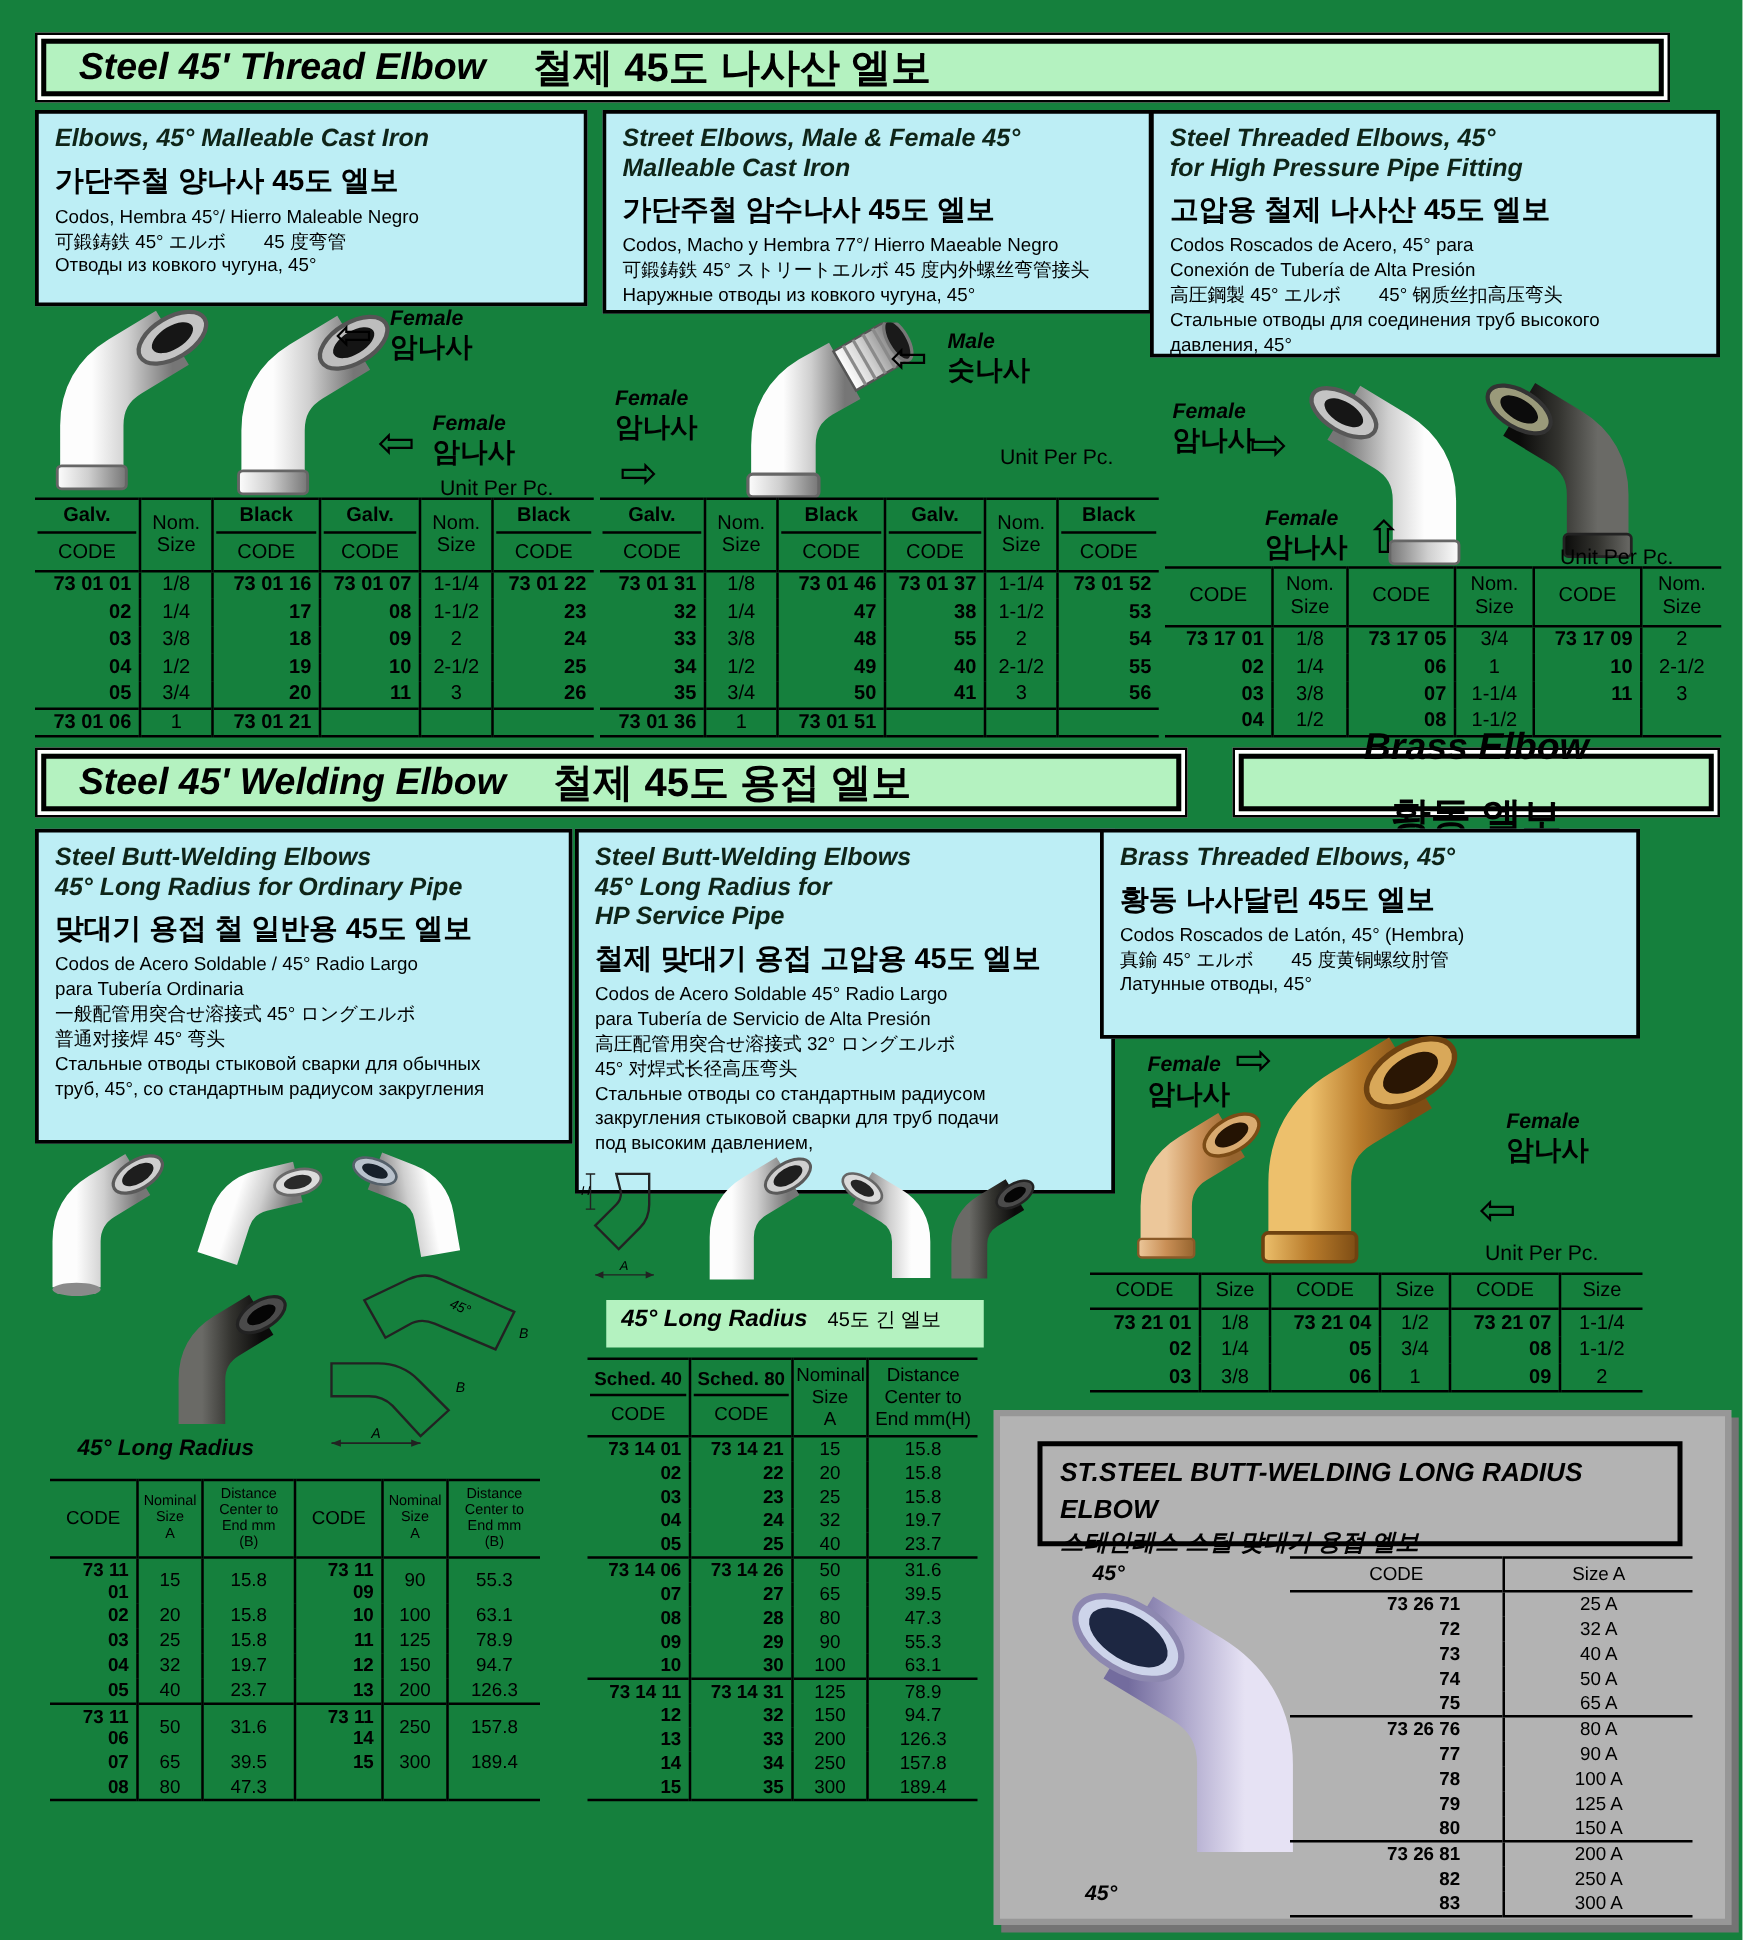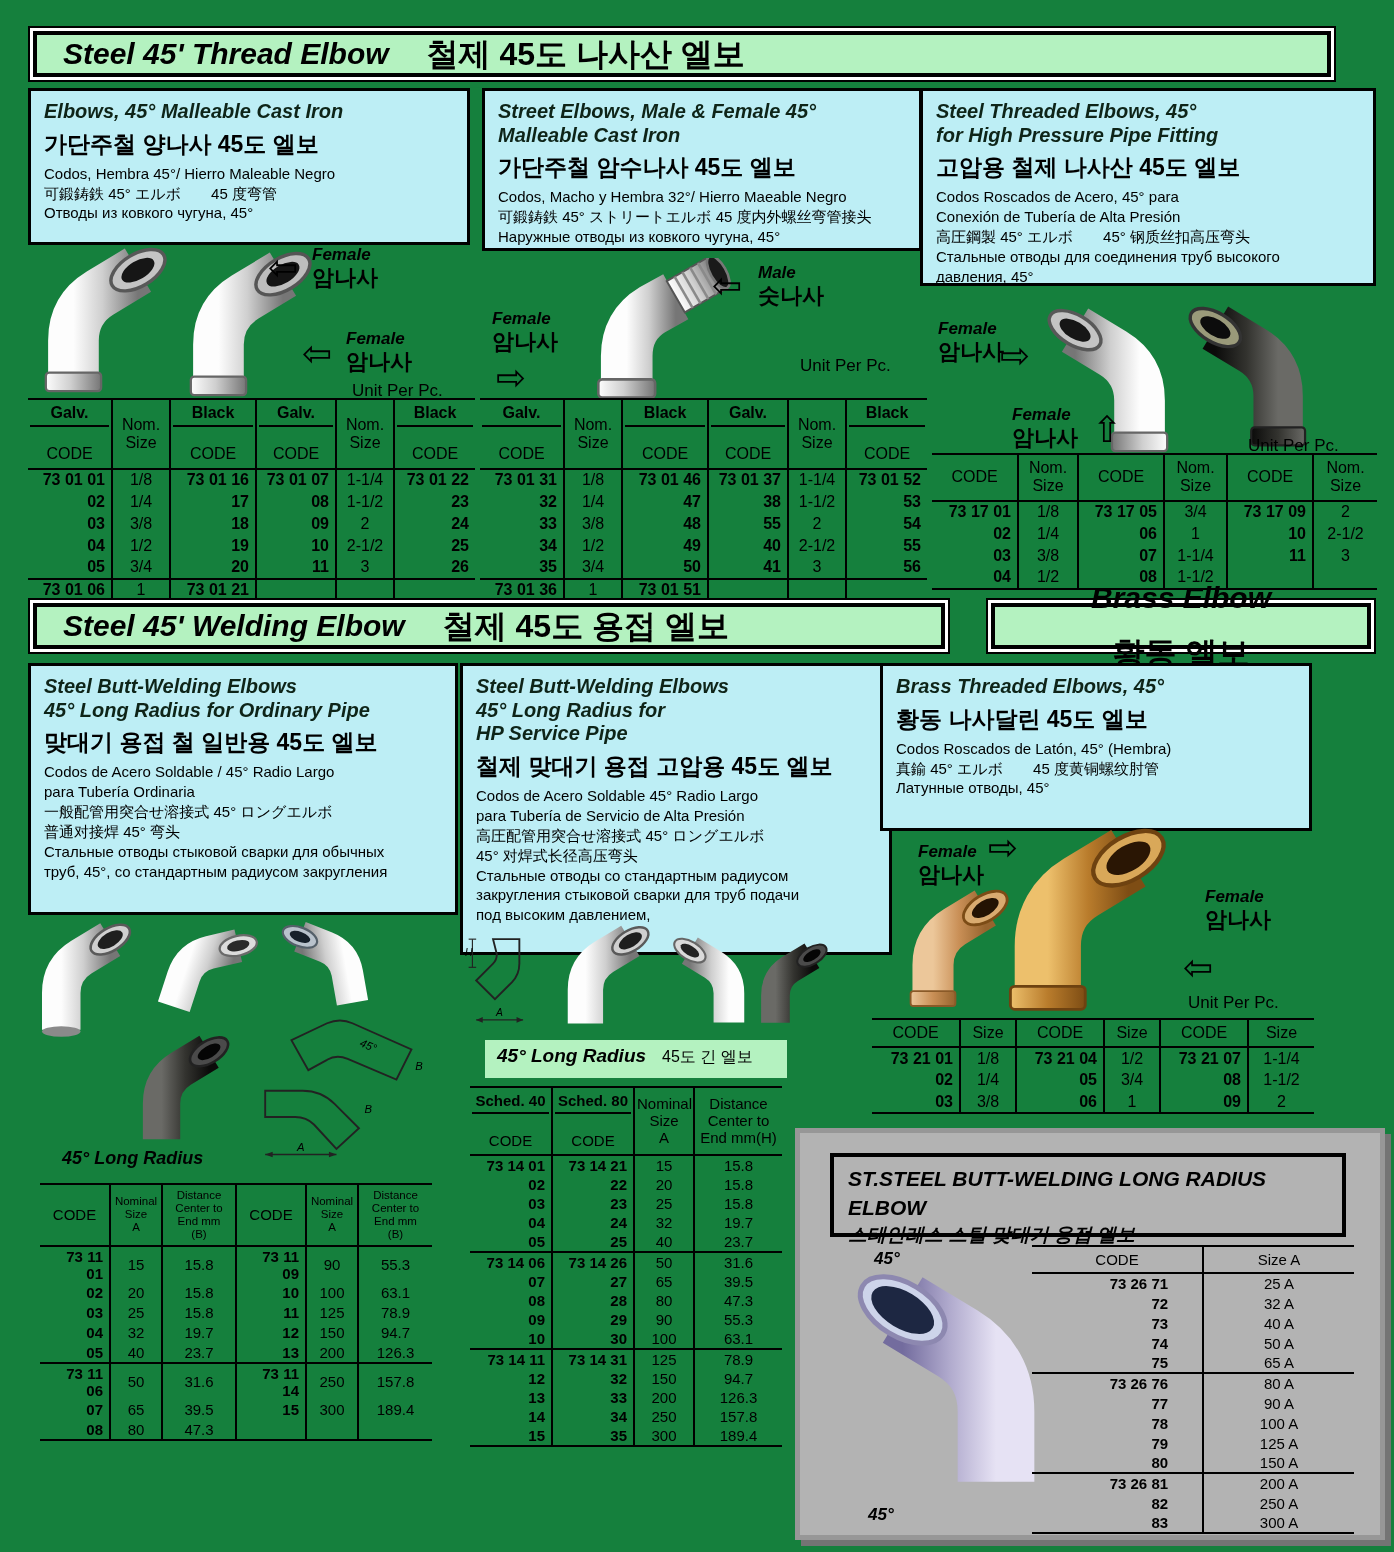--- a/index.html
+++ b/index.html
@@ -34,21 +34,21 @@
 
   
   .ct{border-collapse:collapse;table-layout:fixed;width:100%;border-top:2px solid #000;border-bottom:2px solid #000;}
   .ct th,.ct td{border-left:2px solid #000;vertical-align:middle;font-weight:normal;}
   .ct th:first-child,.ct td:first-child{border-left:0;}
   .ct thead tr{border-bottom:2px solid #000;}
   .ct tbody tr.gsep{border-top:2px solid #000;}
   .ct td{padding:1px 6px;}
   .ct th{text-align:center;padding:4px 2px;}
   .ct th div{line-height:1.15;}
-  .ct th div.hrule{border-bottom:2px solid #000;font-weight:bold;padding-bottom:3px;margin-bottom:18px;}
+  .ct th div.hrule{border-bottom:2px solid #000;font-weight:bold;padding-bottom:3px;margin-bottom:6px;}
   .ct td.b{font-weight:bold;}
   .al-r{text-align:right;}
   .al-c{text-align:center;}
   .t-main{font-size:16px;}
   .t-main td{height:22px;}
   .t-sm{font-size:15px;}
   .t-sm td{height:20px;}
   .t-sm th.sm div{font-size:11.5px;line-height:1.12;}
   .t-mid{font-size:15px;}
   .t-mid td{height:19px;}
@@ -124,21 +124,21 @@
         <div>Отводы из ковкого чугуна, 45°</div>
       </div>
   </div>
   <div class="abs ibox" style="left:482px;top:88px;width:440px;height:163px;">
     <div class="ib-en">
         <div>Street Elbows, Male &amp; Female 45°</div>
         <div>Malleable Cast Iron</div>
       </div>
     <div class="ib-ko">가단주철 암수나사 45도 엘보</div>
     <div class="ib-desc">
-        <div>Codos, Macho y Hembra 32°/ Hierro Maeable Negro</div>
+        <div>Codos, Macho y Hembra 77°/ Hierro Maeable Negro</div>
         <div>可鍛鋳鉄 45°  ストリートエルボ 45 度内外螺丝弯管接头</div>
         <div>Наружные отводы из ковкого чугуна, 45°</div>
       </div>
   </div>
   <div class="abs ibox" style="left:920px;top:88px;width:456px;height:198px;">
     <div class="ib-en">
         <div>Steel Threaded Elbows, 45°</div>
         <div>for High Pressure Pipe Fitting</div>
       </div>
     <div class="ib-ko">고압용 철제 나사산 45도 엘보</div>
@@ -518,21 +518,21 @@
   <div class="abs ibox" style="left:460px;top:663px;width:432px;height:292px;">
     <div class="ib-en">
         <div>Steel Butt-Welding Elbows</div>
         <div>45° Long Radius for</div>
         <div>HP Service Pipe</div>
       </div>
     <div class="ib-ko">철제 맞대기 용접 고압용 45도 엘보</div>
     <div class="ib-desc">
         <div>Codos de Acero Soldable 45° Radio Largo</div>
         <div>para Tubería de Servicio de Alta Presión</div>
-        <div>高圧配管用突合せ溶接式 45°  ロングエルボ</div>
+        <div>高圧配管用突合せ溶接式 32°  ロングエルボ</div>
         <div>45°  对焊式长径高压弯头</div>
         <div>Стальные отводы со стандартным радиусом</div>
         <div>закругления стыковой сварки для труб подачи</div>
         <div>под высоким давлением,</div>
       </div>
   </div>
   <div class="abs ibox" style="left:880px;top:663px;width:432px;height:168px;">
     <div class="ib-en">
         <div>Brass Threaded Elbows, 45°</div>
       </div>

